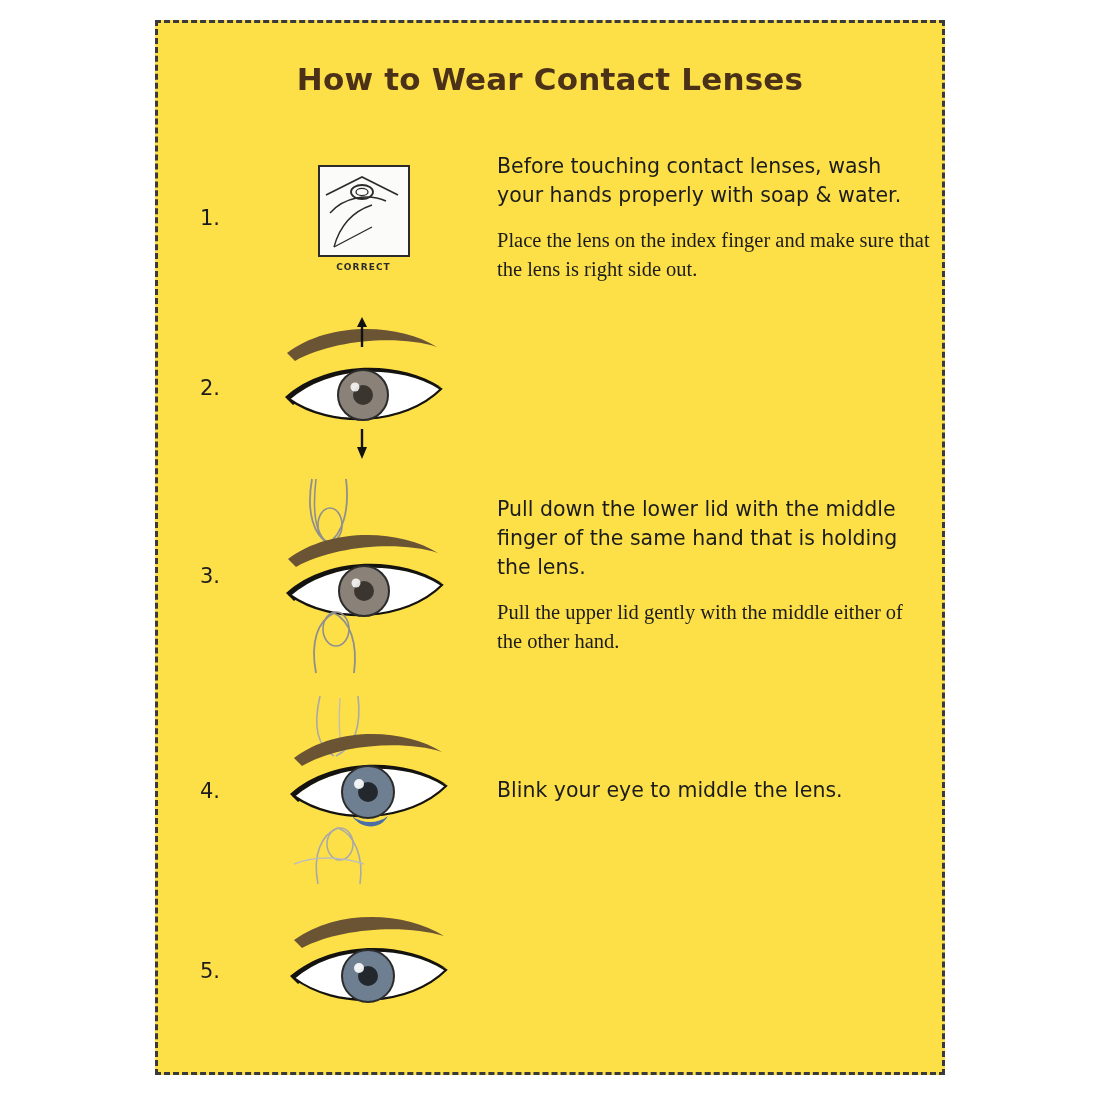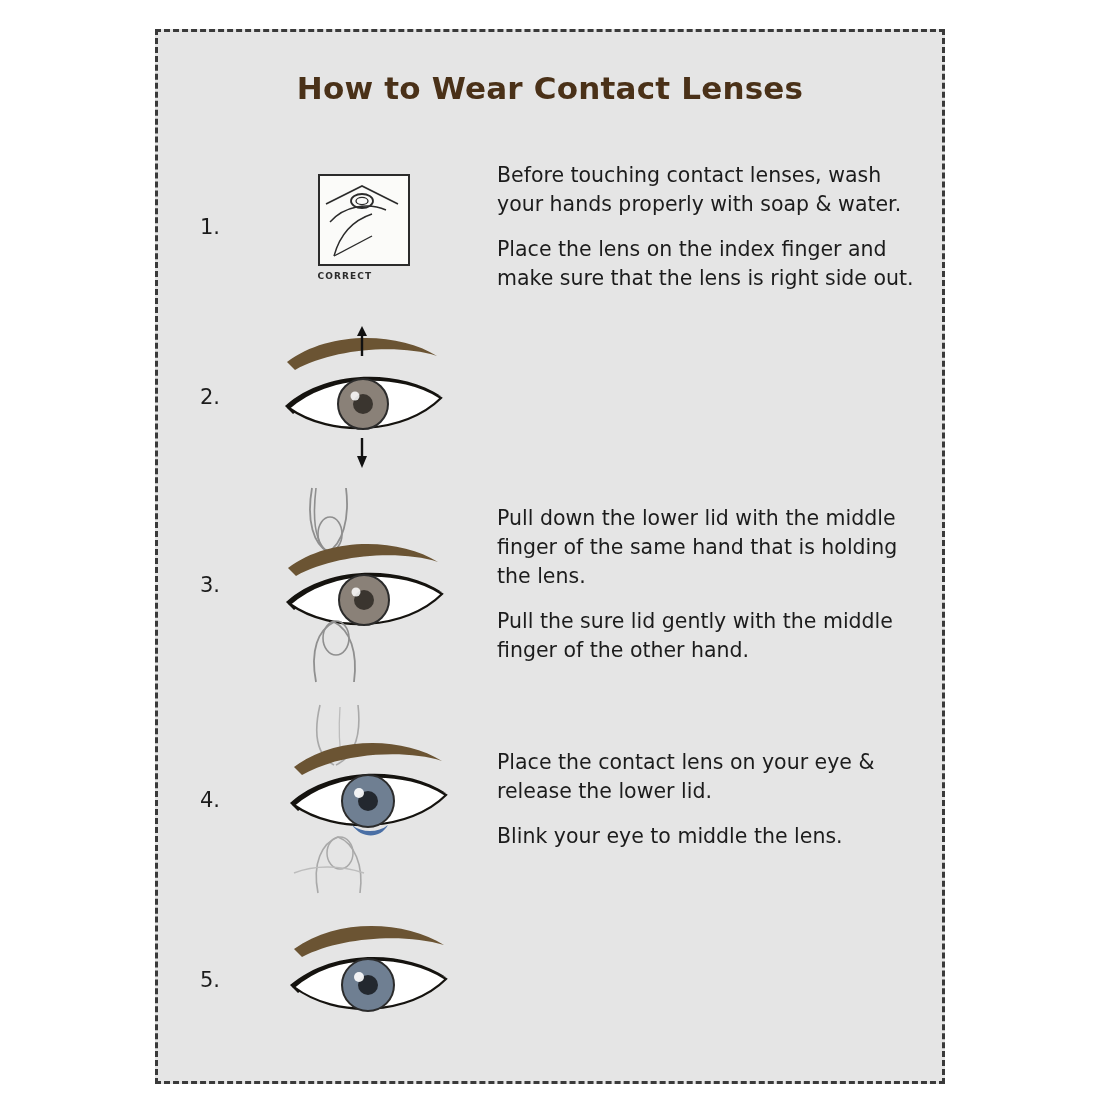--- a/index.html
+++ b/index.html
@@ -10,24 +10,24 @@
   body {
     width: 1100px;
     height: 1100px;
     font-family: "DejaVu Sans", sans-serif;
     overflow: hidden;
   }
 
   .poster {
     position: absolute;
     left: 155px;
-    top: 29px;
+    top: 20px;
     width: 790px;
     height: 1055px;
-    background: #e5e5e5;
+    background: #fde047;
     border: 3px dashed #3a3a3a;
     box-sizing: border-box;
   }
 
   .title {
     position: absolute;
     top: 38px;
     left: 0;
     width: 100%;
     text-align: center;
@@ -68,25 +68,25 @@
 
   .step-text {
     flex: 1;
     font-size: 20.5px;
     line-height: 1.42;
     color: #1c1c1c;
     padding-left: 6px;
     padding-right: 12px;
   }
   .step-text p { margin: 0; }
-  .step-text p + p { margin-top: 16px; }
+  .step-text p + p { margin-top: 16px; font-family: Liberation Serif, serif; }
 
   
   .lens-boxes { display: flex; gap: 14px; }
-  .lens-box-wrap { }
+  .lens-box-wrap { text-align: center; }
   .lens-box {
     width: 88px;
     height: 88px;
     border: 2px solid #2b2b2b;
     position: relative;
     background: #fbfbf9;
   }
   .lens-caption {
     margin-top: 5px;
     font-size: 9px;
@@ -170,21 +170,21 @@
           <circle cx="110" cy="118" r="25" fill="#8a8178" stroke="#2b2b2b" stroke-width="2"></circle>
           <circle cx="110" cy="118" r="10" fill="#3a352f"></circle>
           <circle cx="102" cy="110" r="4.5" fill="#ffffff" opacity="0.85"></circle>
 
           <path d="M62 200 C56 168, 64 148, 80 140 C96 148, 104 170, 100 200" fill="none" stroke="#8f8f8f" stroke-width="1.8"></path>
           <ellipse cx="82" cy="156" rx="13" ry="17" fill="none" stroke="#8f8f8f" stroke-width="1.6"></ellipse>
         </svg>
       </div>
       <div class="step-text">
         <p>Pull down the lower lid with the middle finger of the same hand that is holding the lens.</p>
-        <p>Pull the sure lid gently with the middle finger of the other hand.</p>
+        <p>Pull the upper lid gently with the middle either of the other hand.</p>
       </div>
     </div>
 
     <div class="step" style="height:215px;">
       <div class="step-num">4.</div>
       <div class="step-figure">
         <svg width="220" height="205" viewBox="0 0 220 205">
 
           <path d="M66 8 C58 42, 66 60, 80 68" fill="none" stroke="#a9a9a9" stroke-width="1.6"></path>
           <path d="M104 8 C108 42, 98 60, 82 68" fill="none" stroke="#a9a9a9" stroke-width="1.6"></path>
@@ -199,21 +199,20 @@
           <circle cx="105" cy="96" r="5" fill="#ffffff" opacity="0.9"></circle>
 
           <path d="M98 128 C108 142, 126 142, 134 128 C124 136, 108 136, 98 128 Z" fill="#4a6fa5"></path>
 
           <path d="M64 196 C58 166, 68 146, 84 140 C100 146, 110 168, 106 196" fill="none" stroke="#a9a9a9" stroke-width="1.6"></path>
           <ellipse cx="86" cy="156" rx="13" ry="16" fill="none" stroke="#a9a9a9" stroke-width="1.5"></ellipse>
           <path d="M40 176 C60 168, 86 168, 110 176" fill="none" stroke="#bdbdbd" stroke-width="1.4"></path>
         </svg>
       </div>
       <div class="step-text">
-        <p>Place the contact lens on your eye &amp; release the lower lid.</p>
         <p>Blink your eye to middle the lens.</p>
       </div>
     </div>
 
     <div class="step" style="height:145px;">
       <div class="step-num">5.</div>
       <div class="step-figure">
         <svg width="220" height="130" viewBox="0 0 220 130">
           <path d="M40 34 C84 2, 152 6, 190 30 C150 18, 86 22, 48 42 Z" fill="#6b5433"></path>
           <path d="M36 70 C78 34, 150 34, 192 62 C150 48, 80 52, 44 78 Z" fill="#15130f"></path>

